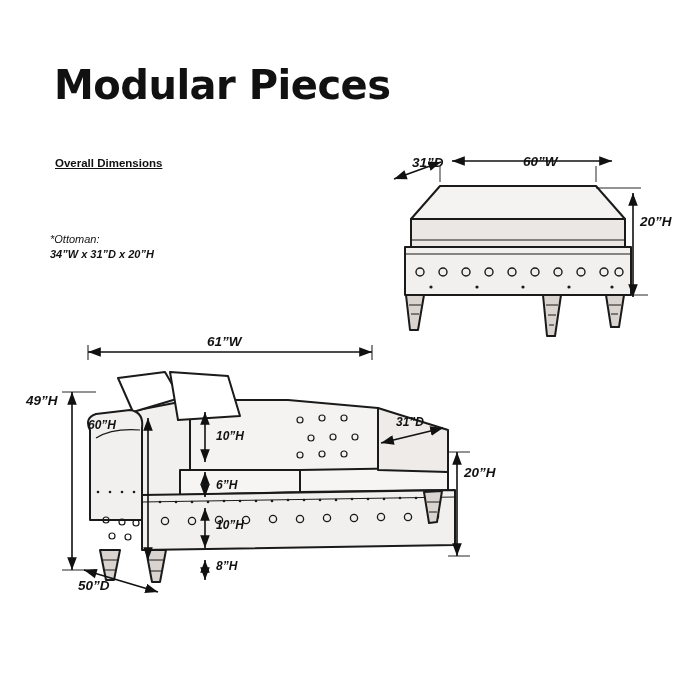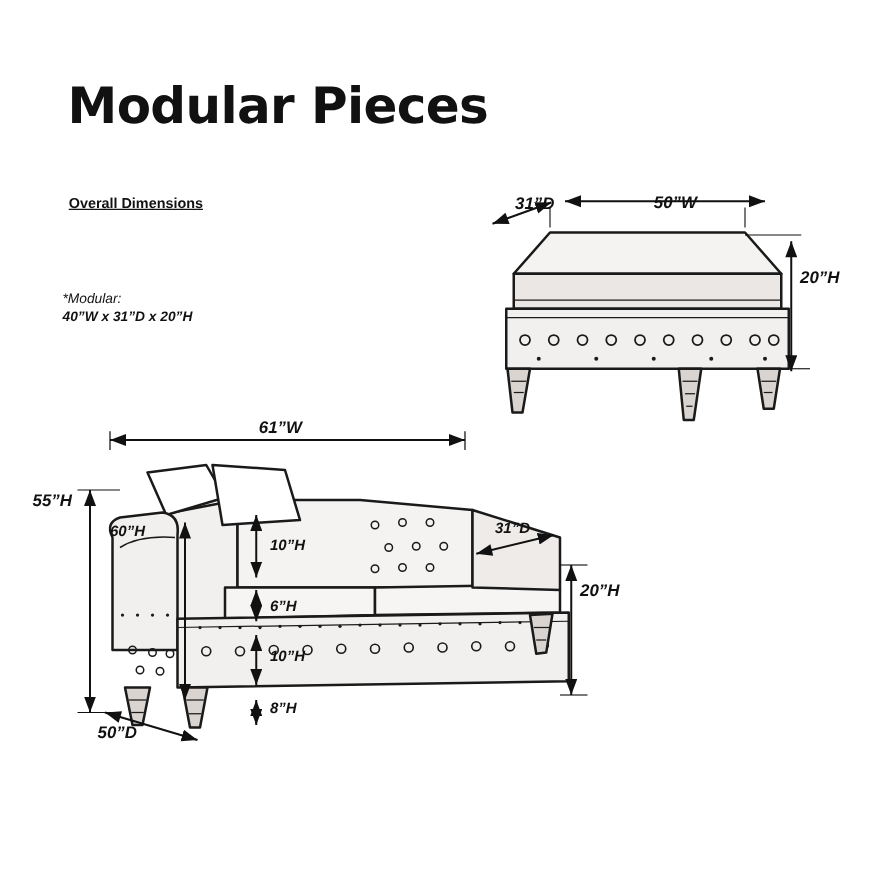--- a/index.html
+++ b/index.html
@@ -75,22 +75,22 @@
 <body>
 
 <div id="page">
 
   <div class="title">Modular Pieces</div>
 
   <div class="overall-label">Overall Dimensions</div>
 
 
   <div class="spec-block spec-2">
-    <div class="spec-head">*Modular:</div>
-    <div>40”W x 31”D x 20”H</div>
+    <div class="spec-head">*Ottoman:</div>
+    <div>34”W x 31”D x 20”H</div>
   </div>
 
   <svg class="layer" viewBox="0 0 700 700">
     <defs>
       <marker id="arrow" markerWidth="9" markerHeight="9" refX="8" refY="3" orient="auto" markerUnits="strokeWidth">
         <path d="M0,0 L8,3 L0,6 z" fill="#111"></path>
       </marker>
       <marker id="arrowStart" markerWidth="9" markerHeight="9" refX="0" refY="3" orient="auto" markerUnits="strokeWidth">
         <path d="M8,0 L0,3 L8,6 z" fill="#111"></path>
       </marker>
@@ -270,25 +270,25 @@
 
       <path d="M457,452 L457,556" fill="none" stroke="#111" stroke-width="1.6" marker-start="url(#arrowStart)" marker-end="url(#arrow)"></path>
       <path d="M448,452 L470,452" stroke="#111" stroke-width="0.9"></path>
       <path d="M448,556 L470,556" stroke="#111" stroke-width="0.9"></path>
 
       <path d="M84,570 L158,592" fill="none" stroke="#111" stroke-width="1.6" marker-start="url(#arrowStart)" marker-end="url(#arrow)"></path>
     </g>
   </svg>
 
   <div class="dim" style="left:412px; top:155px;">31”D</div>
-  <div class="dim" style="left:523px; top:154px;">50”W</div>
+  <div class="dim" style="left:523px; top:154px;">60”W</div>
   <div class="dim" style="left:640px; top:214px;">20”H</div>
 
   <div class="dim" style="left:207px; top:334px;font-style:italic;">61”W</div>
-  <div class="dim" style="left:26px; top:393px;">55”H</div>
+  <div class="dim" style="left:26px; top:393px;">49”H</div>
   <div class="dim sm" style="left:88px; top:418px;">60”H</div>
   <div class="dim sm" style="left:216px; top:429px;">10”H</div>
   <div class="dim sm" style="left:216px; top:478px;">6”H</div>
   <div class="dim sm" style="left:216px; top:518px;">10”H</div>
   <div class="dim sm" style="left:216px; top:559px;">8”H</div>
   <div class="dim sm" style="left:396px; top:415px;">31”D</div>
   <div class="dim" style="left:464px; top:465px;">20”H</div>
   <div class="dim" style="left:78px; top:578px;">50”D</div>
 
 </div>

